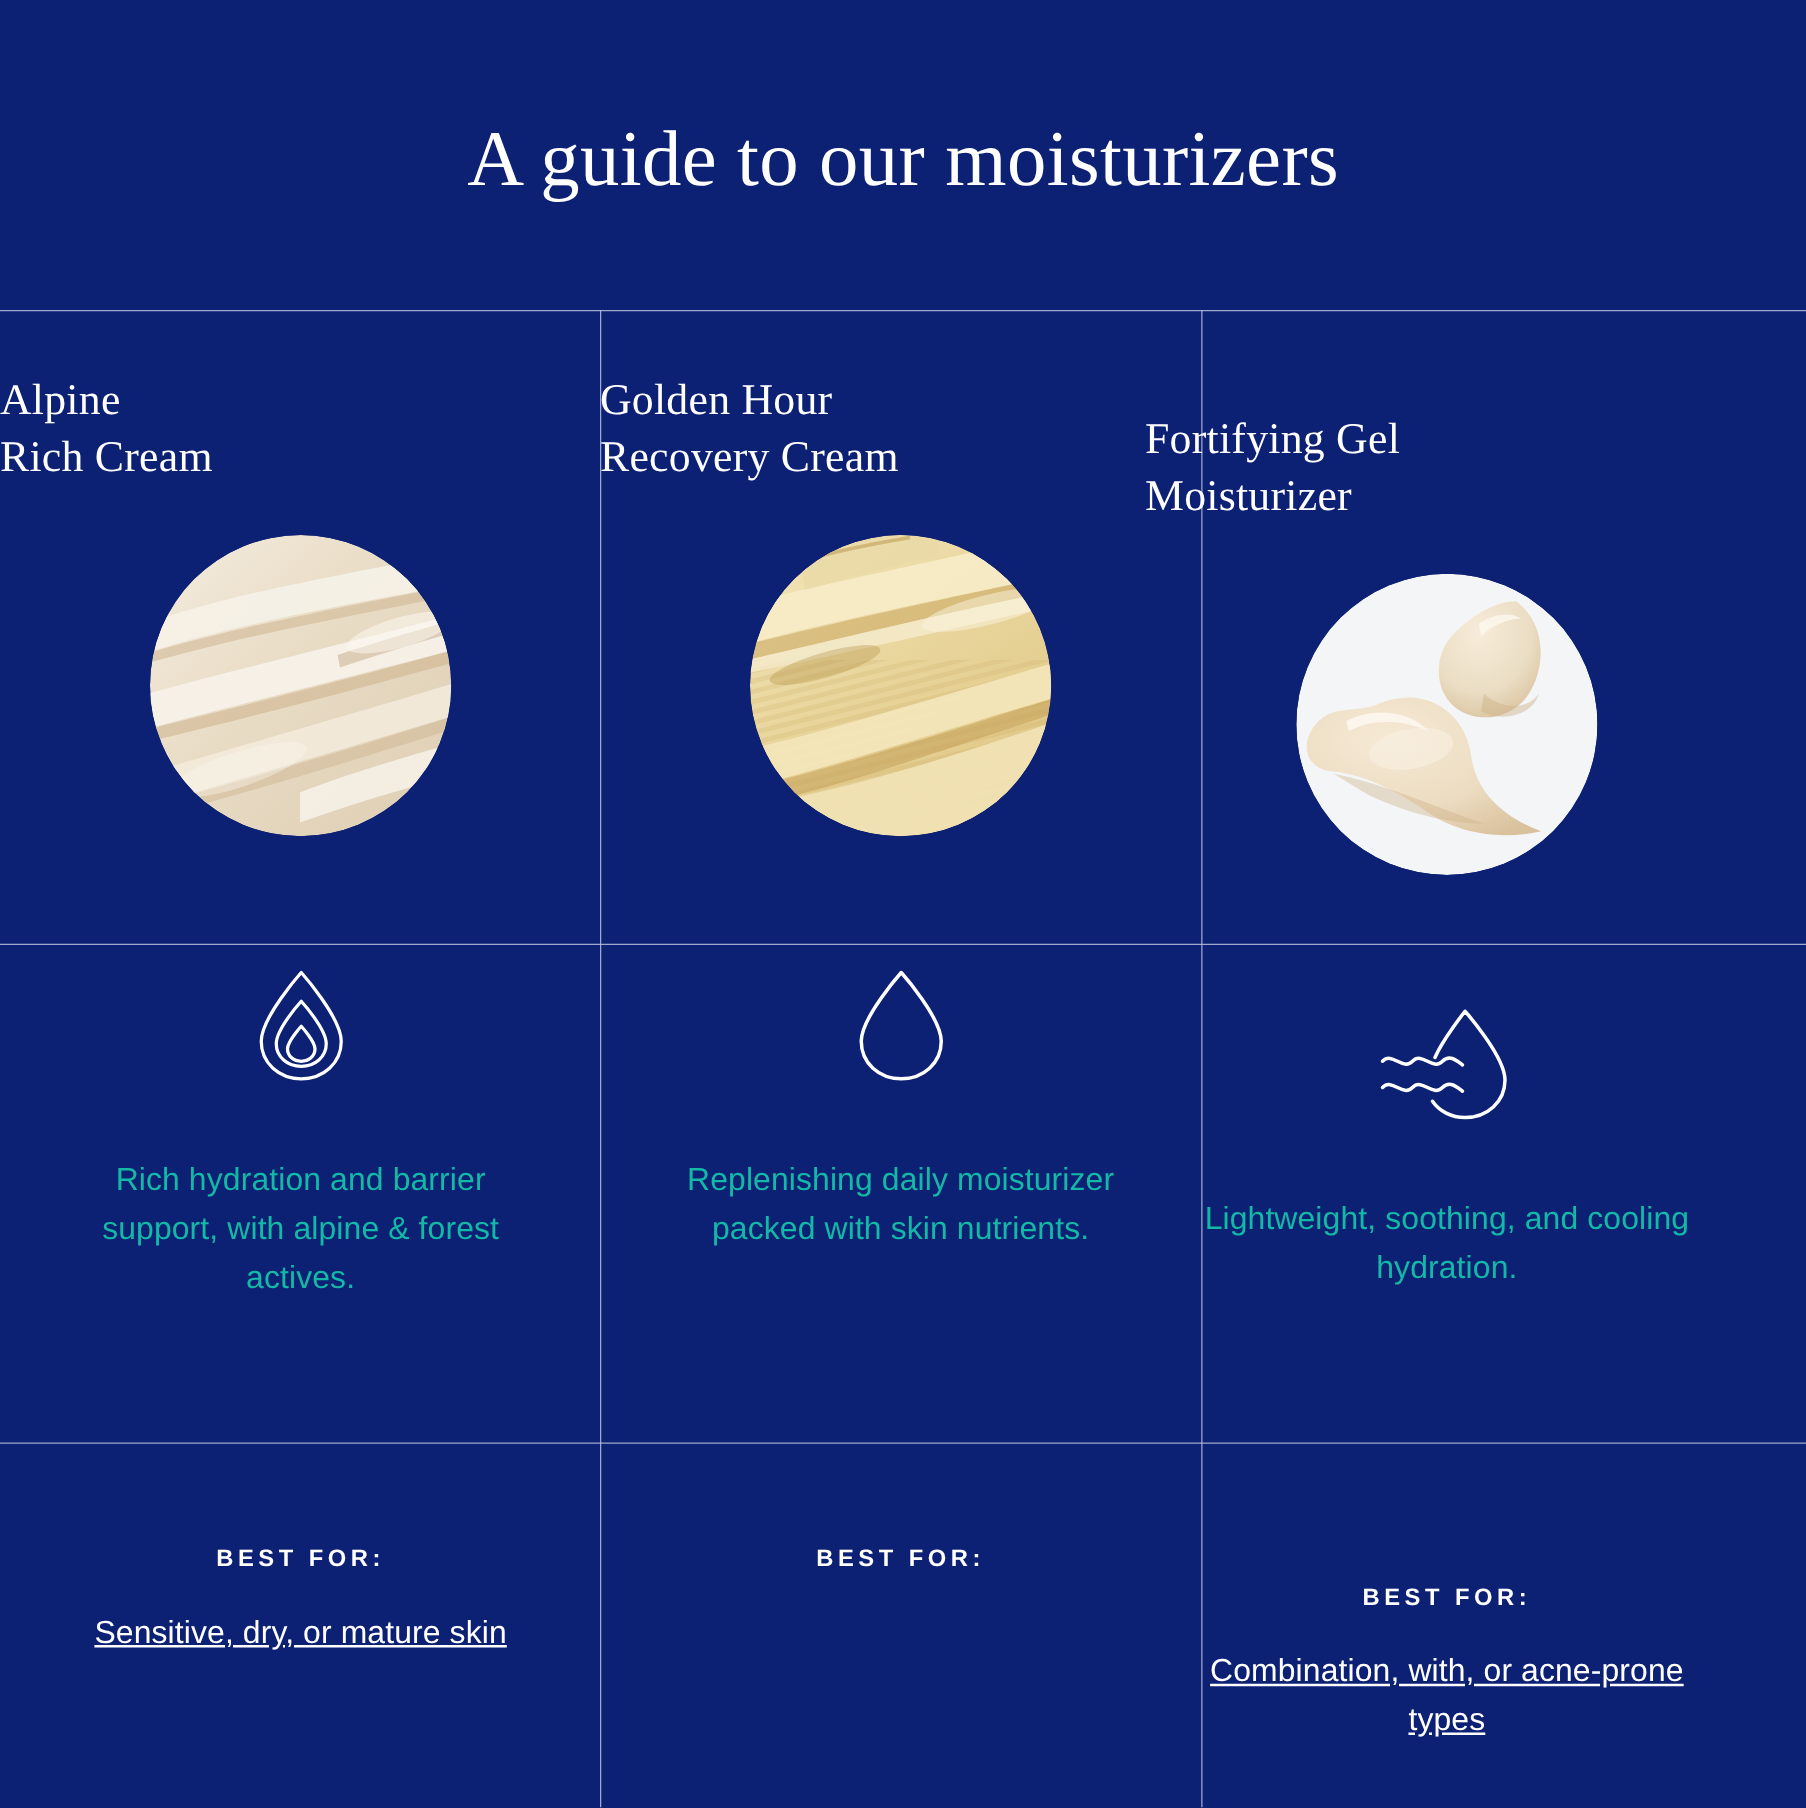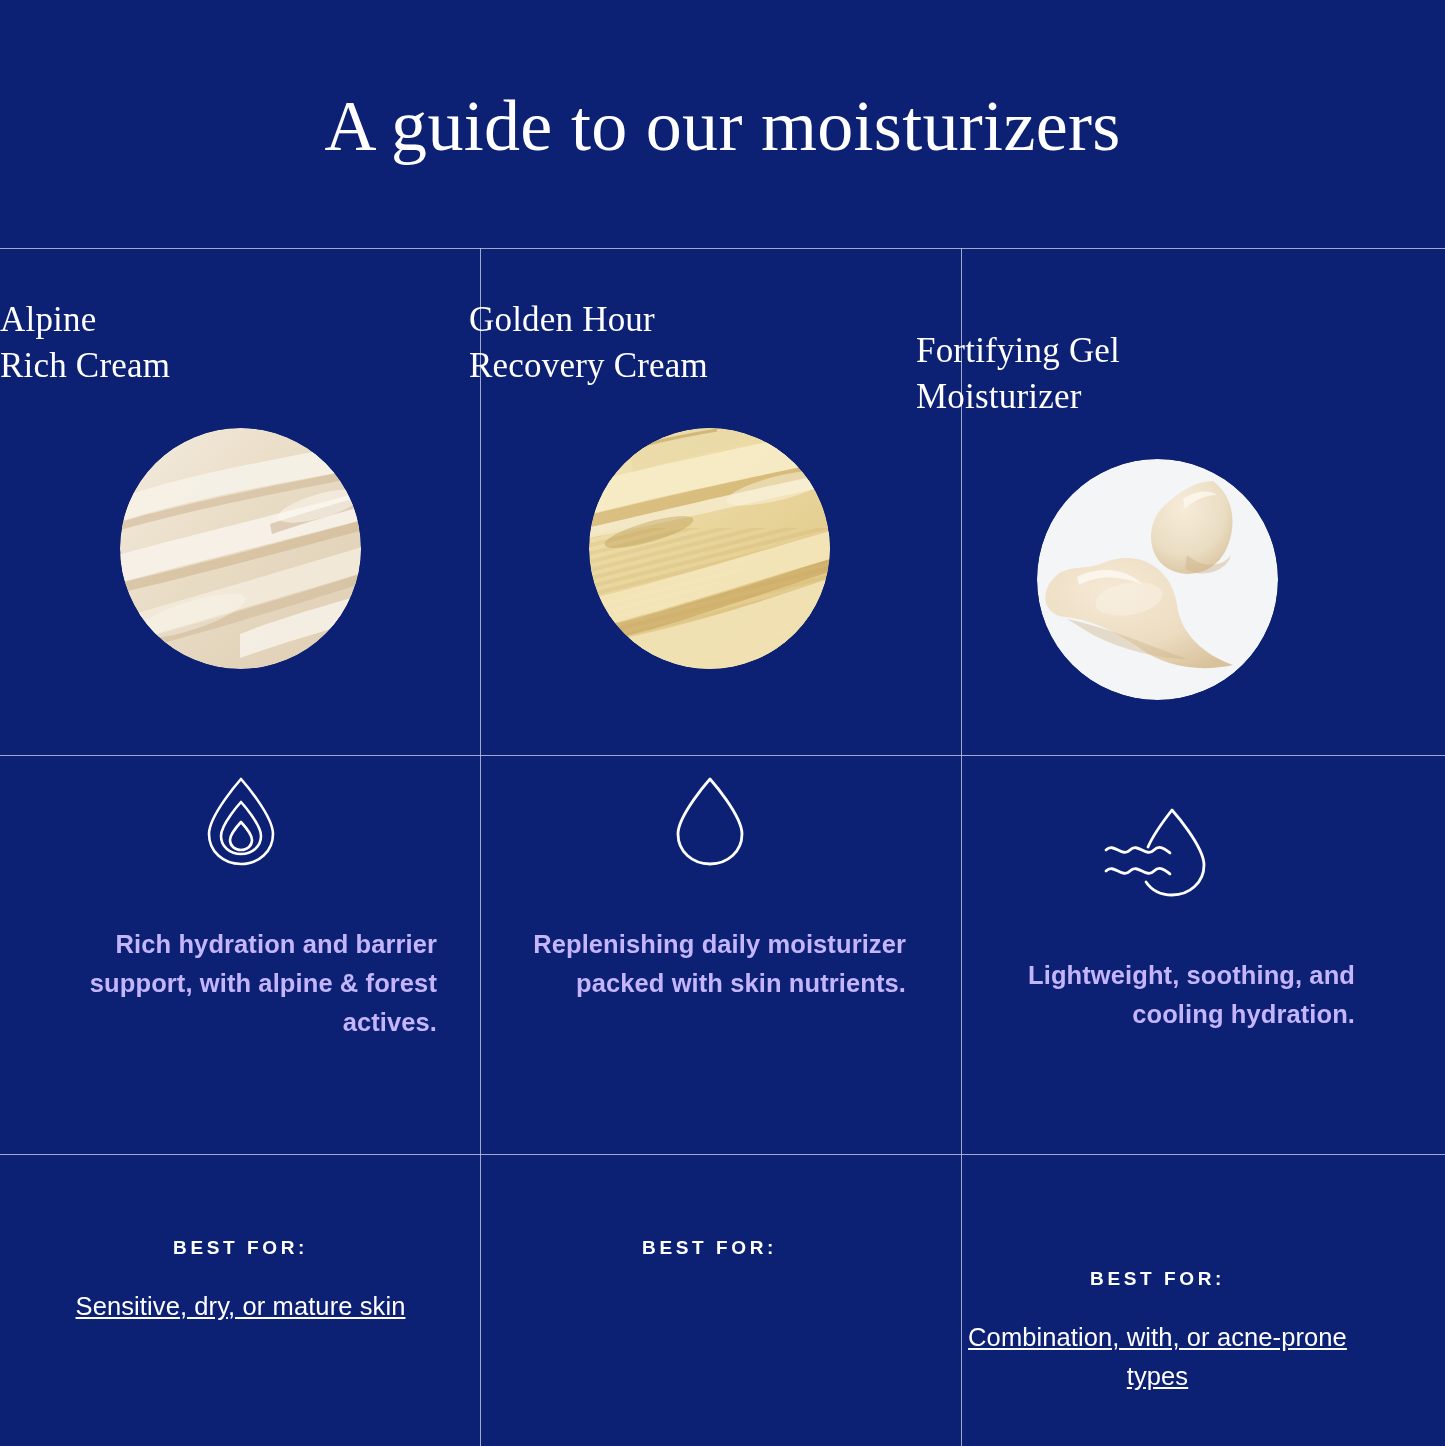--- a/index.html
+++ b/index.html
@@ -28,21 +28,21 @@
     left: 0;
     top: 0;
     width: 1445px;
     height: 248px;
     display: flex;
     align-items: center;
     justify-content: center;
   }
   .poster-title {
     font-family: "Liberation Serif", serif;
-    font-size: 72px;
+    font-size: 63px;
     font-weight: 400;
     color: #ffffff;
     letter-spacing: 0.3px;
     line-height: 1.05;
     text-align: center;
     margin: 0;
     padding-top: 6px;
   }
 
   
@@ -60,21 +60,21 @@
     background: #b9c2dd;
     opacity: 0.85;
   }
 
   
   .col {
     position: absolute;
     box-sizing: border-box;
   }
   .col-0 { left: 0px;   width: 481px; }
-  .col-1 { left: 469px; width: 481px; }
+  .col-1 { left: 480px; width: 481px; }
   .col-2 { left: 916px; width: 483px; margin-top: 31px; }
 
   
   .row-product { top: 248px; height: 507px; }
   .product-name {
     font-family: "Liberation Serif", serif;
     font-size: 35px;
     font-weight: 400;
     color: #ffffff;
     line-height: 1.32;
@@ -102,23 +102,23 @@
   .icon-wrap {
     display: flex;
     justify-content: center;
     align-items: flex-end;
     height: 118px;
     padding-top: 66px;
     box-sizing: border-box;
   }
   .desc {
     font-size: 25.5px;
-    font-weight: 700;
-    color: #c4b5fd;
-    text-align: right;
+    font-weight: 400;
+    color: #14b8a6;
+    text-align: center;
     line-height: 1.52;
     margin: 0;
     padding: 0 44px;
     padding-top: 51px;
     letter-spacing: 0.1px;
   }
 
   
   .row-best { top: 1155px; height: 291px; }
   .best-label {

